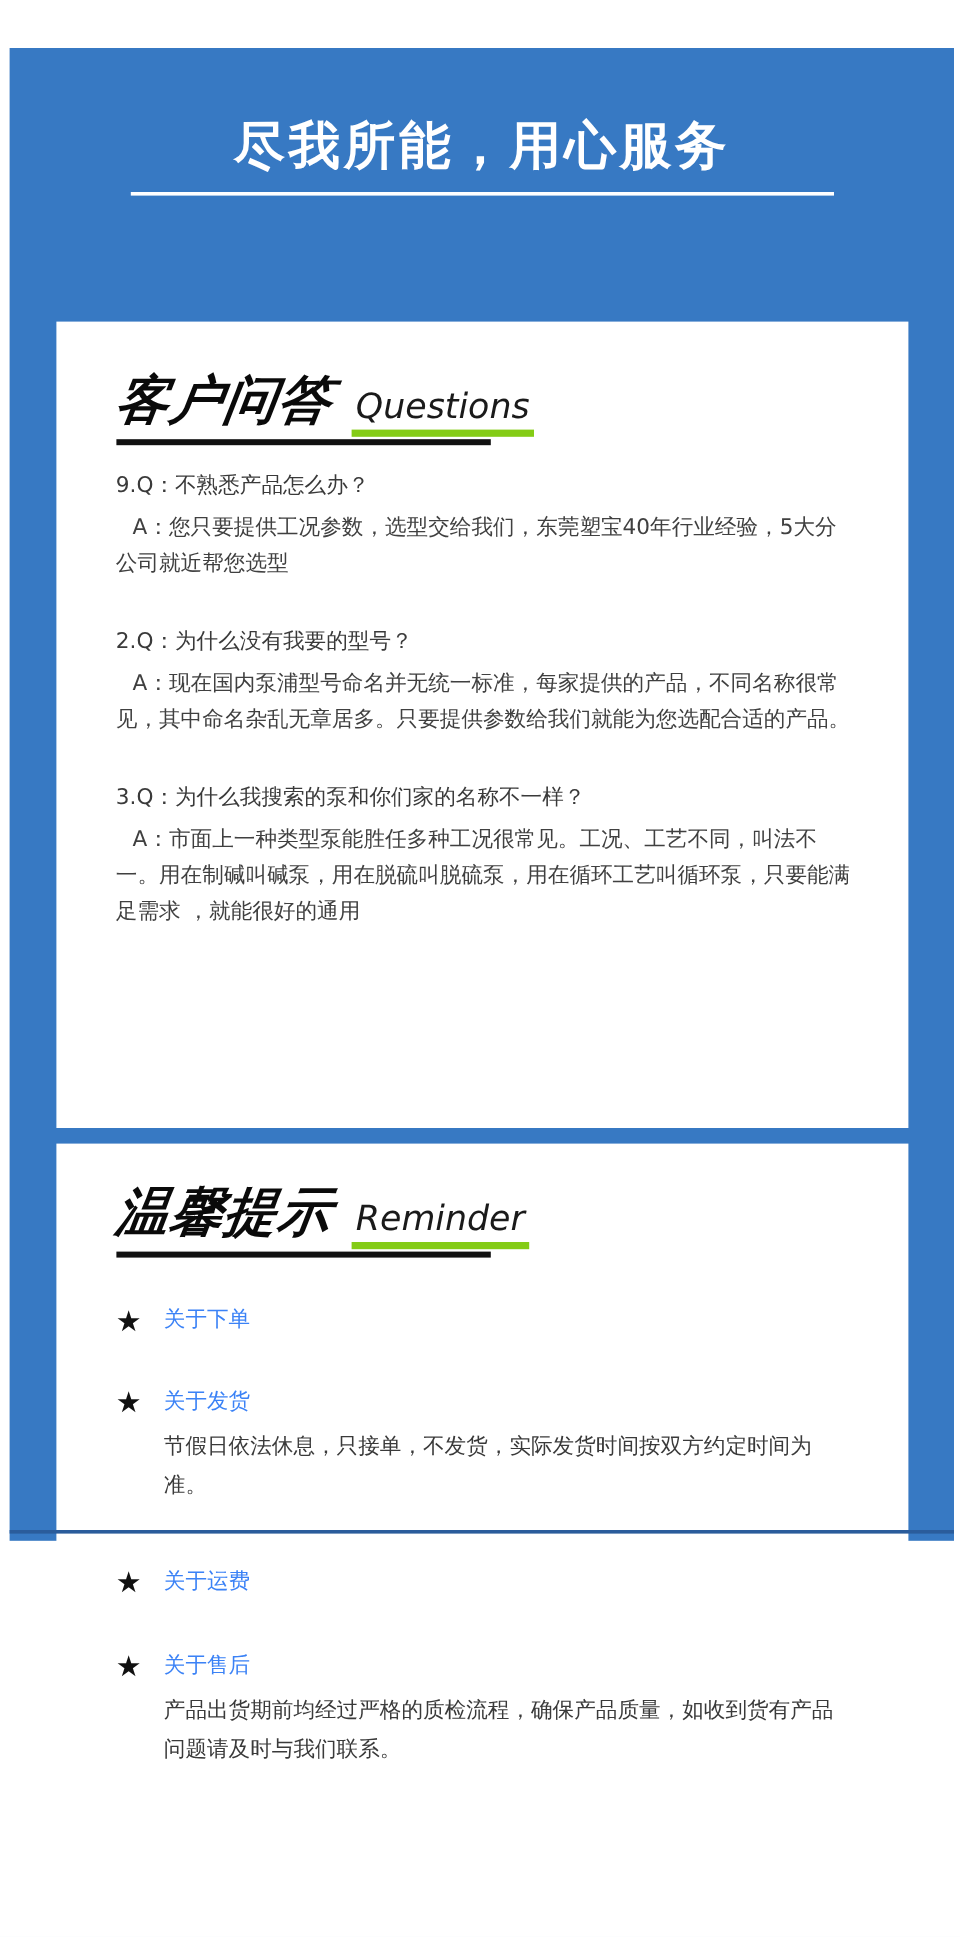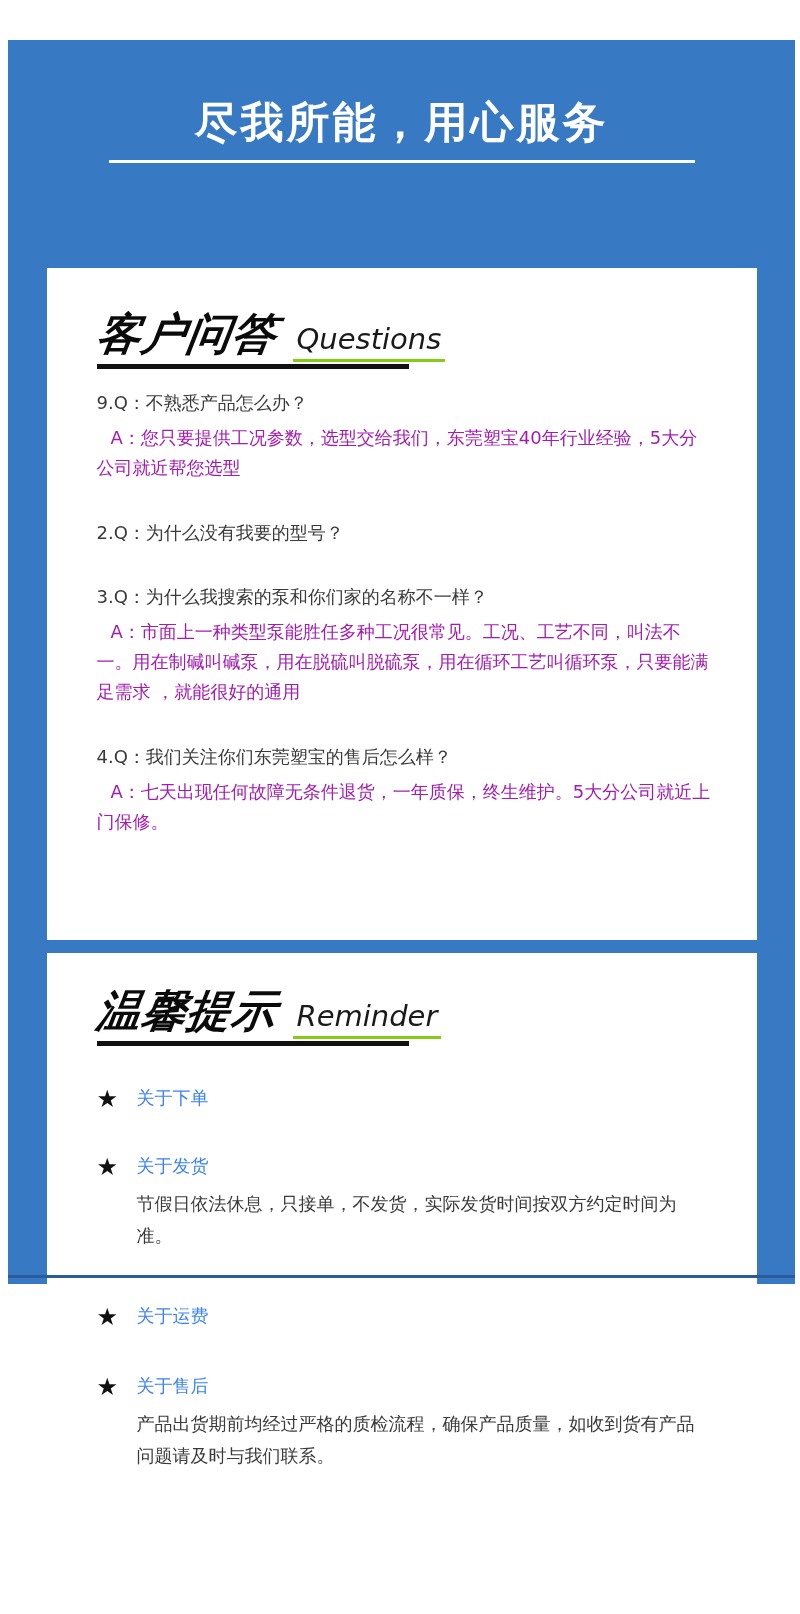--- a/index.html
+++ b/index.html
@@ -65,40 +65,40 @@
     transform: skewX(-8deg);
     letter-spacing: 1px;
     line-height: 52px;
   }
   .head-en {
     font-size: 29px;
     font-style: italic;
     color: #1a1a1a;
     margin-left: 16px;
     padding: 0 4px 3px 4px;
-    border-bottom: 3px solid #84cc16;
+    border-bottom: 6px solid #84cc16;
   }
   .head-rule {
     width: 312px;
     height: 5px;
     background: #111111;
     margin-top: 2px;
   }
   
   .qa-list { margin-top: 20px; }
   .qa-item { margin-bottom: 36px; }
   .qa-q {
     font-size: 18px;
     color: #3a3a3a;
     line-height: 28px;
     margin-bottom: 6px;
   }
   .qa-a {
     font-size: 18px;
-    color: #a21caf;
+    color: #404040;
     line-height: 30px;
     text-indent: 14px;
   }
   
   .rem-list { margin-top: 40px; }
   .rem-item { display: flex; }
   .rem-item:nth-child(1) { margin-bottom: 34px; }
   .rem-item:nth-child(2) { margin-bottom: 52px; }
   .rem-item:nth-child(3) { margin-bottom: 36px; }
   .star-icon {
@@ -139,28 +139,25 @@
       </div>
       <div class="head-rule"></div>
 
       <div class="qa-list">
         <div class="qa-item">
           <p class="qa-q">9.Q：不熟悉产品怎么办？</p>
           <p class="qa-a">A：您只要提供工况参数，选型交给我们，东莞塑宝40年行业经验，5大分公司就近帮您选型</p>
         </div>
         <div class="qa-item">
           <p class="qa-q">2.Q：为什么没有我要的型号？</p>
+          <p class="qa-a">A：现在国内泵浦型号命名并无统一标准，每家提供的产品，不同名称很常见，其中命名杂乱无章居多。只要提供参数给我们就能为您选配合适的产品。</p>
         </div>
         <div class="qa-item">
           <p class="qa-q">3.Q：为什么我搜索的泵和你们家的名称不一样？</p>
           <p class="qa-a">A：市面上一种类型泵能胜任多种工况很常见。工况、工艺不同，叫法不一。用在制碱叫碱泵，用在脱硫叫脱硫泵，用在循环工艺叫循环泵，只要能满足需求 ，就能很好的通用</p>
-        </div>
-        <div class="qa-item">
-          <p class="qa-q">4.Q：我们关注你们东莞塑宝的售后怎么样？</p>
-          <p class="qa-a">A：七天出现任何故障无条件退货，一年质保，终生维护。5大分公司就近上门保修。</p>
         </div>
       </div>
     </section>
 
     <section class="card reminder-card">
       <div class="card-head">
         <span class="head-cn">温馨提示</span>
         <span class="head-en">Reminder</span>
       </div>
       <div class="head-rule"></div>

